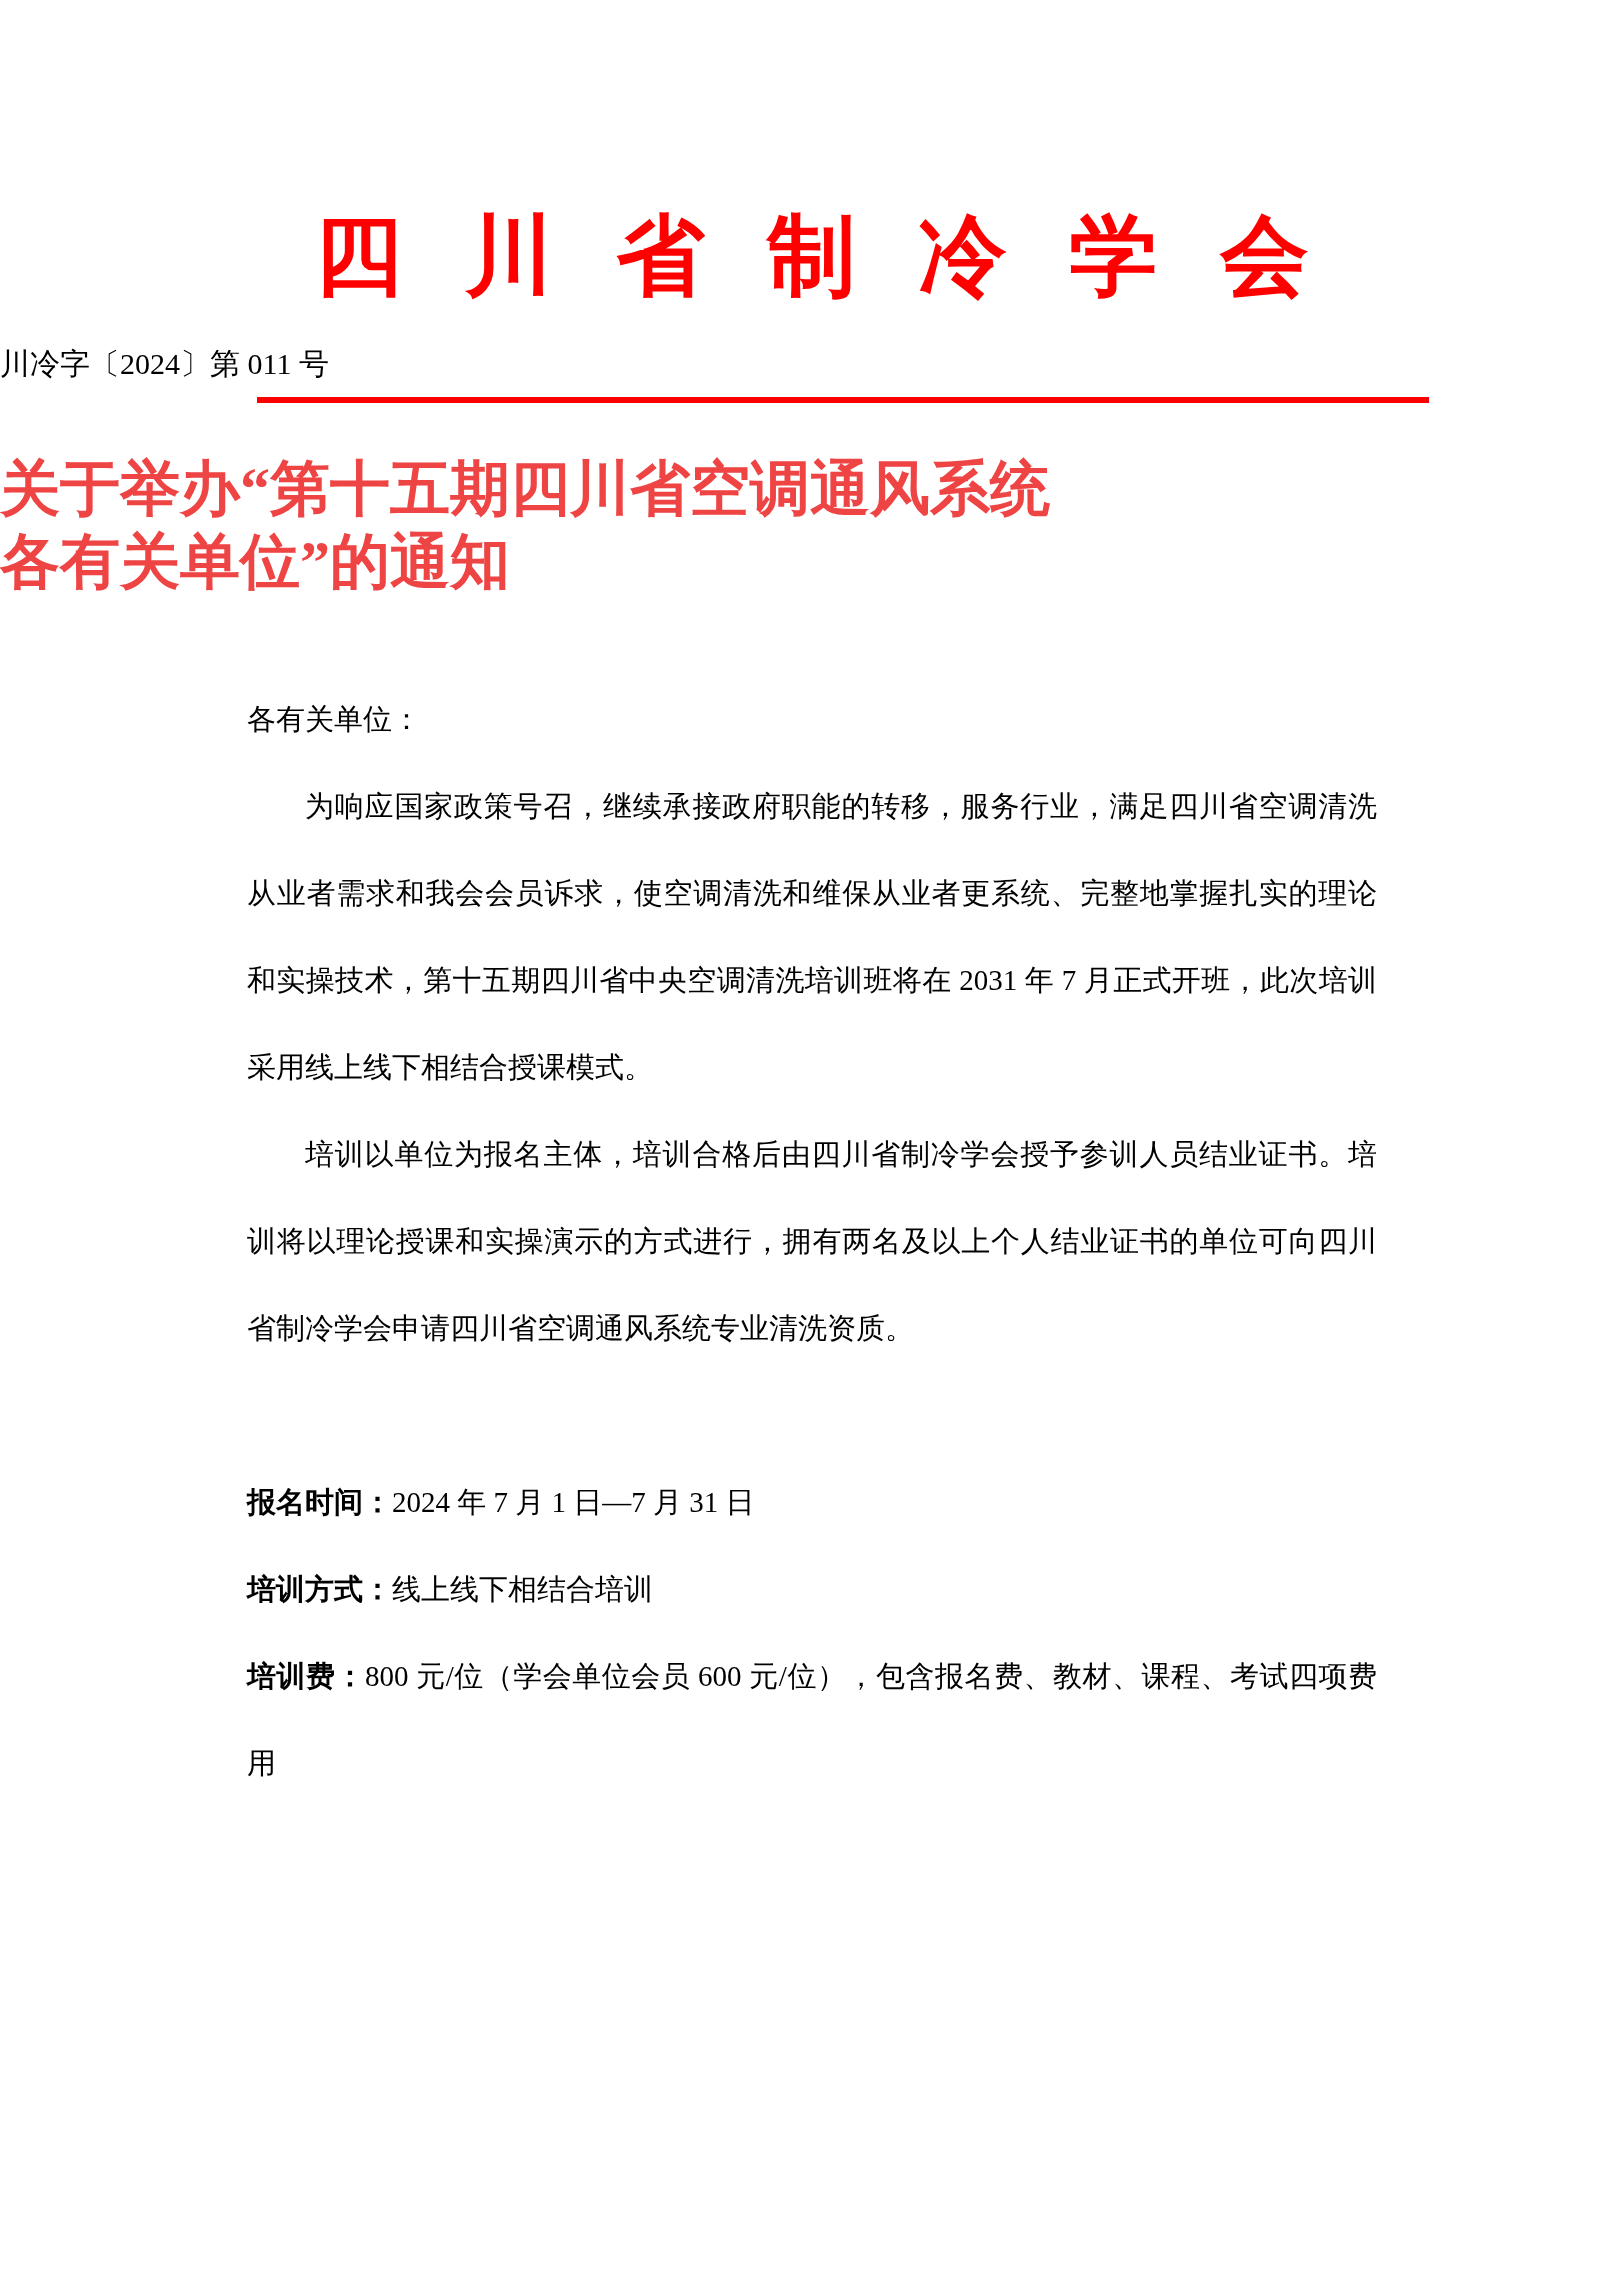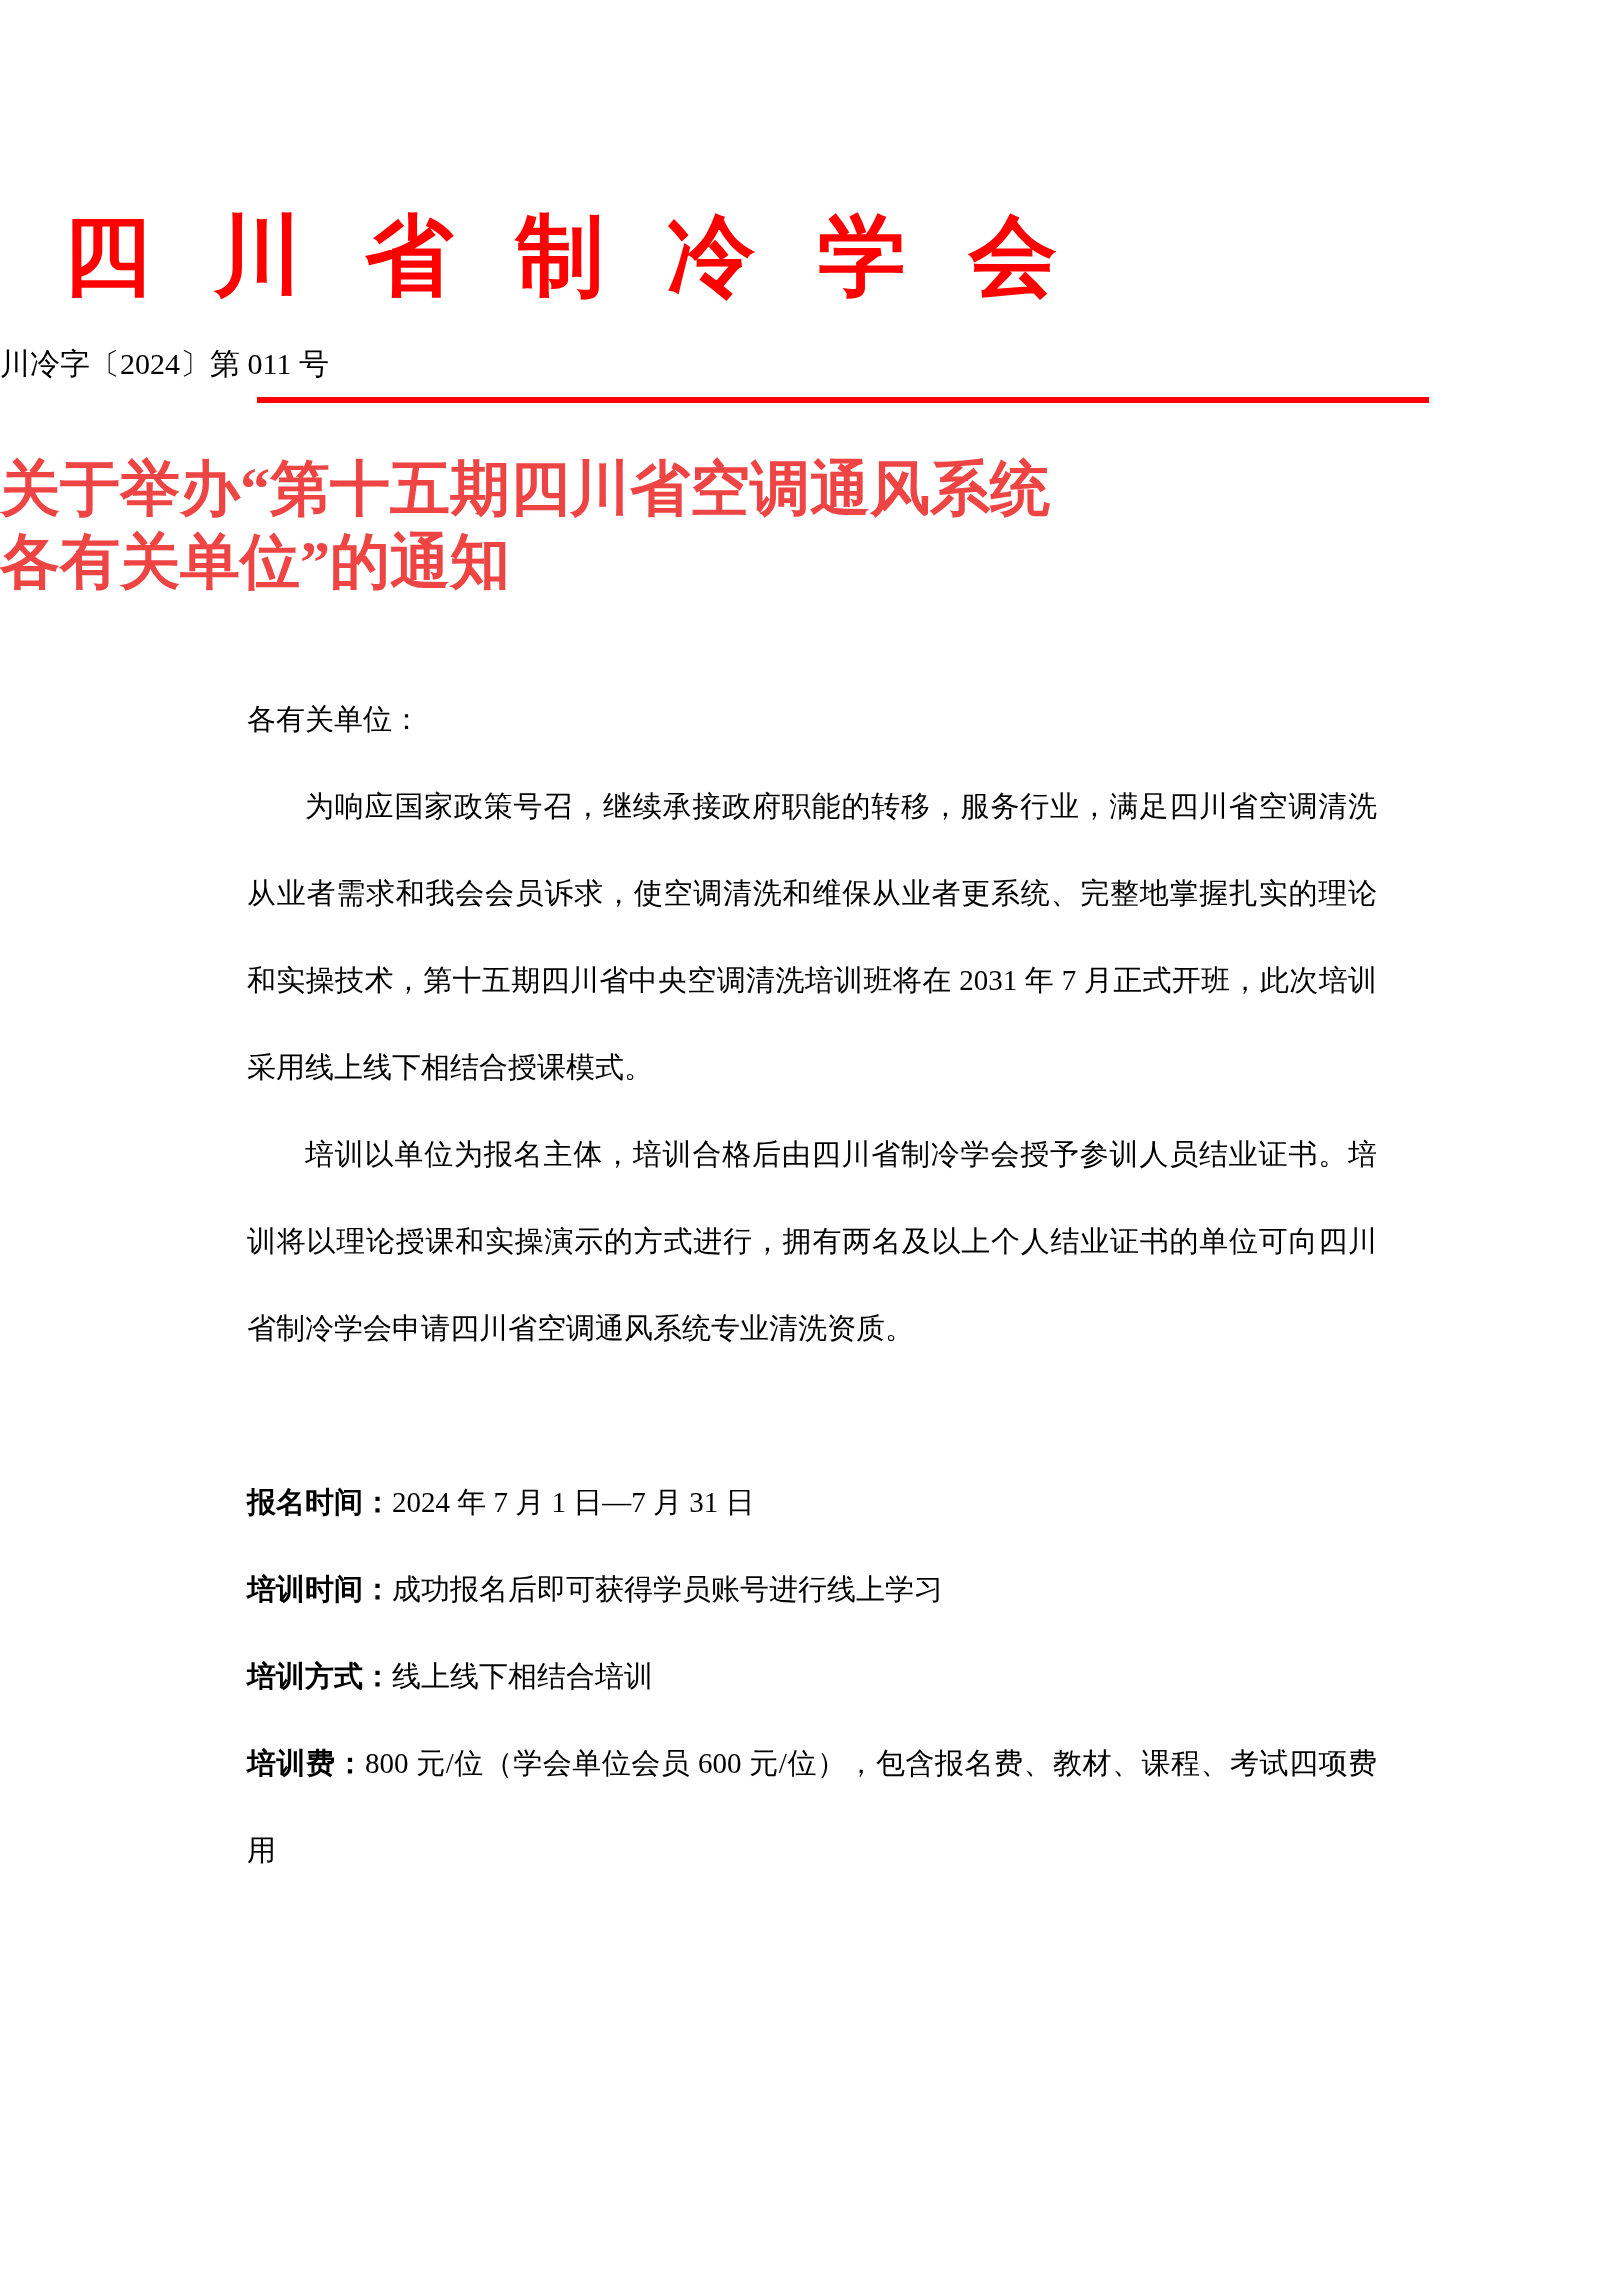--- a/index.html
+++ b/index.html
@@ -11,21 +11,21 @@
     position: relative;
     width: 1623px;
     height: 2295px;
     background: #ffffff;
     overflow: hidden;
     font-family: "Liberation Serif", "DejaVu Serif", serif;
     color: #000000;
   }
   .org-title {
     margin-top: 209px;
-    text-align: left;
+    text-align: center;
     font-size: 88px;
     line-height: 1.1;
     font-weight: bold;
     color: #fe0000;
     letter-spacing: 63px;
     padding-left: 63px;
     white-space: nowrap;
   }
   .doc-number {
     margin-top: 41px;
@@ -91,21 +91,20 @@
     <p class="salutation">各有关单位：</p>
 
     <p class="para">为响应国家政策号召，继续承接政府职能的转移，服务行业，满足四川省空调清洗从业者需求和我会会员诉求，使空调清洗和维保从业者更系统、完整地掌握扎实的理论和实操技术，第十五期四川省中央空调清洗培训班将在 2031 年 7 月正式开班，此次培训采用线上线下相结合授课模式。</p>
 
     <p class="para">培训以单位为报名主体，培训合格后由四川省制冷学会授予参训人员结业证书。培训将以理论授课和实操演示的方式进行，拥有两名及以上个人结业证书的单位可向四川省制冷学会申请四川省空调通风系统专业清洗资质。</p>
 
     <div class="info-list">
 
       <p class="info-item"><b class="info-label">报名时间：</b><span>2024 年 7 月 1 日—7 月 31 日</span></p>
 
-      <p class="info-item"><b class="info-label">培训时间：</b><span>成功报名后即可获得学员账号进行线上学习</span></p>
 
       <p class="info-item"><b class="info-label">培训方式：</b><span>线上线下相结合培训</span></p>
 
       <p class="info-item"><b class="info-label">培训费：</b><span>800 元/位（学会单位会员 600 元/位），包含报名费、教材、课程、考试四项费用</span></p>
 
     </div>
   </div>
 </div>
 
 

